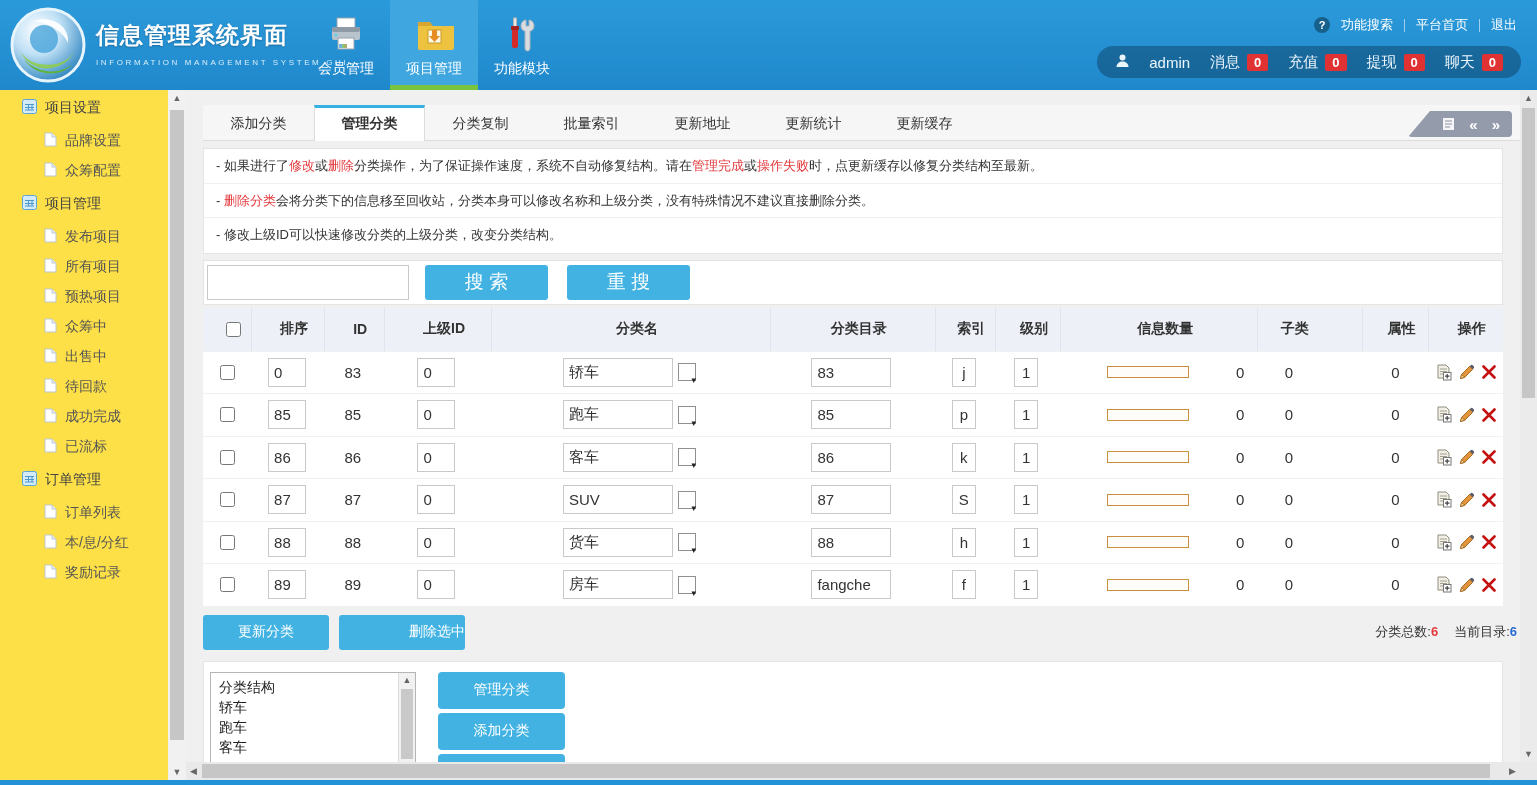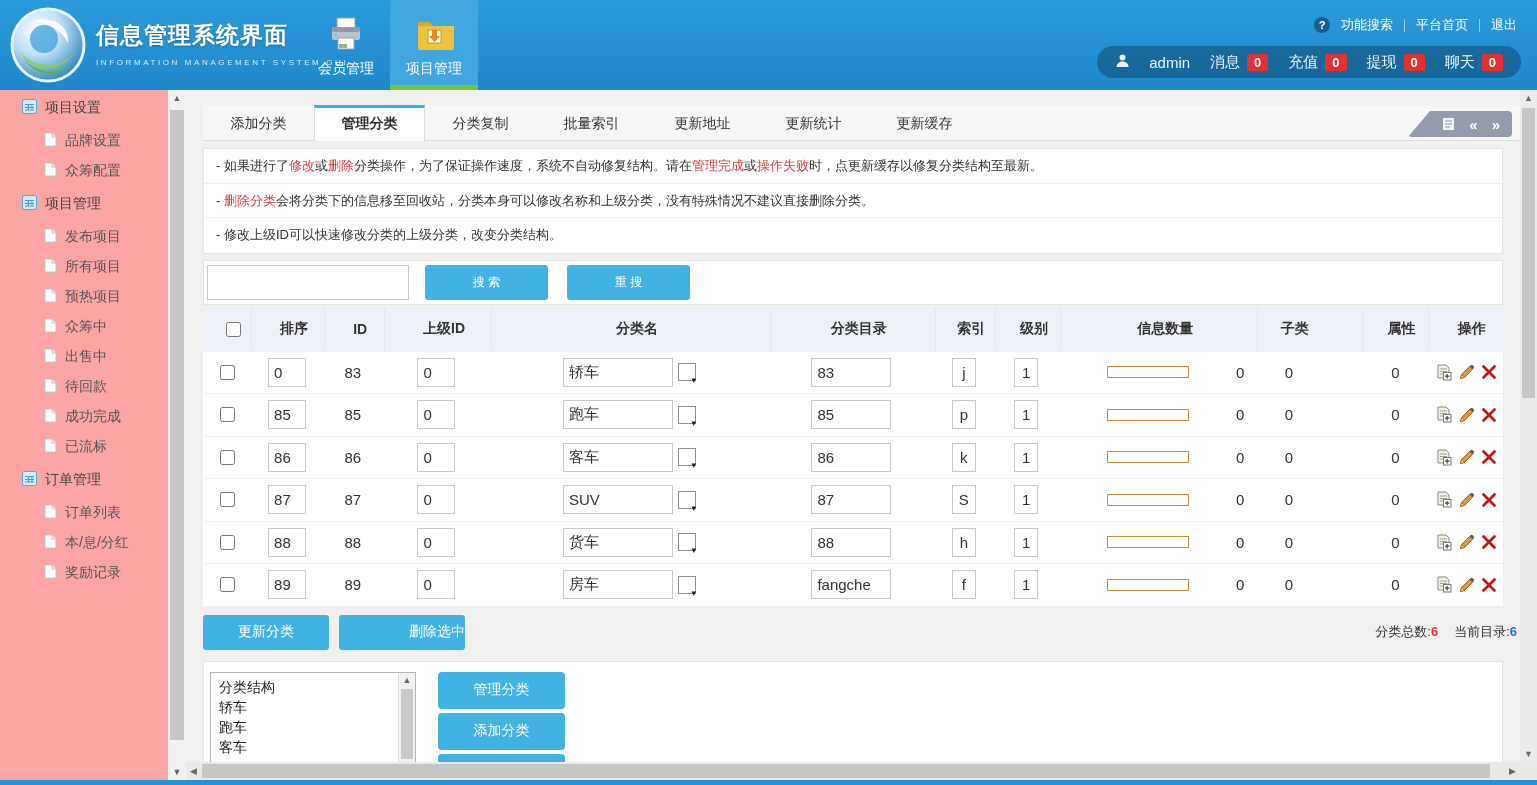--- a/index.html
+++ b/index.html
@@ -26,21 +26,21 @@
             font-size:11px; font-weight:bold; display:inline-flex; align-items:center; justify-content:center; }
   .quick span.lnk { cursor:pointer; }
   .userbar { position:absolute; top:46px; right:16px; height:32px; border-radius:16px;
              background:rgba(12,58,90,.45); display:flex; align-items:center; padding:0 18px; color:#eaf5fc; font-size:15px; }
   .userbar .uname { margin-left:19px; }
   .cnt-label { margin-left:20px; cursor:pointer; }
   .cnt-badge { margin-left:7px; background:#e03232; color:#fff; font-size:13px; font-weight:bold;
                padding:1px 7px; border-radius:2px; cursor:pointer; }
 
   
-  .sidebar { position:absolute; left:0; top:90px; width:168px; bottom:5px; background:#fca5a5; overflow:hidden; }
+  .sidebar { position:absolute; left:0; top:90px; width:168px; bottom:5px; background:#fde047; overflow:hidden; }
   .sec-title { display:flex; align-items:center; gap:8px; padding:9px 0 9px 22px; color:#444; font-size:14px; cursor:pointer; }
   .side-item { display:flex; align-items:center; gap:8px; height:30px; padding-left:44px; color:#555; font-size:14px; cursor:pointer; }
   .side-item.active { background:#45b0e3; color:#fff; border-left:5px solid #d9433e; padding-left:0; justify-content:center; }
   .side-scroll { position:absolute; left:168px; top:90px; width:18px; bottom:5px; background:#f1f1f1; }
   .side-scroll .thumb { position:absolute; left:2px; right:2px; top:20px; bottom:40px; background:#c6c6c6; }
   .arr { position:absolute; left:0; right:0; text-align:center; font-size:9px; color:#666; cursor:pointer; }
 
   
   .content { position:absolute; left:186px; top:90px; right:17px; bottom:23px; background:#f0f0f0; overflow:hidden; }
   .collapse-badge { position:absolute; top:21px; right:8px; width:104px; height:26px; background:rgba(130,140,158,.85);
@@ -55,21 +55,21 @@
 
   .notice { margin:7px 17px 0 17px; background:#fff; border:1px solid #e4e4e4; }
   .notice-row { height:34.5px; line-height:34.5px; padding:0 12px; font-size:13px; color:#333;
                 border-bottom:1px solid #f0f0f0; white-space:nowrap; overflow:hidden; }
   .notice-row:last-child { border-bottom:none; }
   .red { color:#e4393c; }
 
   .searchrow { margin:6px 17px 0 17px; background:#fff; border:1px solid #e4e4e4; height:45px;
                display:flex; align-items:center; gap:9px; padding:0 3px; }
   .search-input { width:202px; height:35px; border:1px solid #c9c9c9; font-size:15px; padding:0 8px; outline:none; }
-  .btn { background:#41b2e2; color:#fff; border:none; border-radius:3px; font-size:12px; cursor:pointer; }
+  .btn { background:#41b2e2; color:#fff; border:none; border-radius:3px; font-size:19px; cursor:pointer; }
   .btn-search { width:123px; height:35px; margin-left:7px; }
   .btn-research { width:123px; height:35px; margin-left:10px; }
 
   .table { margin:3px 17px 0 17px; background:#fff; }
   .thead { display:flex; background:#eef0f8; height:43px; font-size:14px; color:#333; font-weight:bold; }
   .thead .cell { border-left:1px solid #e0e3f0;padding-left:12px; }
   .thead .cell:first-child { border-left:none; }
   .trow { display:flex; height:42.5px; background:#fff; border-top:1px solid #f1f1f4; }
   .cell { display:flex; align-items:center; justify-content:center; height:100%; }
   .c0{width:50px;} .c1{width:75px;} .c2{width:62px;} .c3{width:112px;} .c4{width:290px;}
@@ -157,20 +157,31 @@
           <span class="nav-ico">
             <svg width="40" height="40" viewBox="0 0 40 40">
               <path d="M4 8h12l3 4h17v22a2 2 0 0 1-2 2H6a2 2 0 0 1-2-2z" fill="#d8a62f"></path>
               <path d="M4 12h36v22a2 2 0 0 1-2 2H6a2 2 0 0 1-2-2z" fill="#ecc23e"></path>
               <rect x="14" y="16" width="13" height="13" fill="#fdf8e2" stroke="#c89a28"></rect>
               <path d="M18 16v6h-3l5.5 6 5.5-6h-3v-6z" fill="#e78c25"></path>
             </svg>
           </span>
           <span>项目管理</span>
         </div>
+        <div class="nav-item">
+          <span class="nav-ico">
+            <svg width="40" height="40" viewBox="0 0 40 40">
+              <rect x="10" y="14" width="6" height="20" rx="2" fill="#d42a2a"></rect>
+              <rect x="11.5" y="4" width="3" height="11" fill="#e8e8e8" stroke="#b5b5b5"></rect>
+              <rect x="9" y="12" width="8" height="4" rx="1" fill="#a82020"></rect>
+              <path d="M24 6c-2 0-5 2-5 6 0 3 2 5 4 5v17c0 2 1 3 2.5 3s2.5-1 2.5-3V17c2 0 4-2 4-5 0-4-3-6-5-6l0 6h-3z" fill="#d9dde1" stroke="#aab2b9"></path>
+            </svg>
+          </span>
+          <span>功能模块</span>
+        </div>
       </div>
     <div class="quick" id="quick">
         <span class="q-help">?</span>
         <span class="lnk">功能搜索</span>
         <span class="sep"></span>
         <span class="lnk">平台首页</span>
         <span class="sep"></span>
         <span class="lnk">退出</span>
       </div>
     <div class="userbar" id="userbar">

